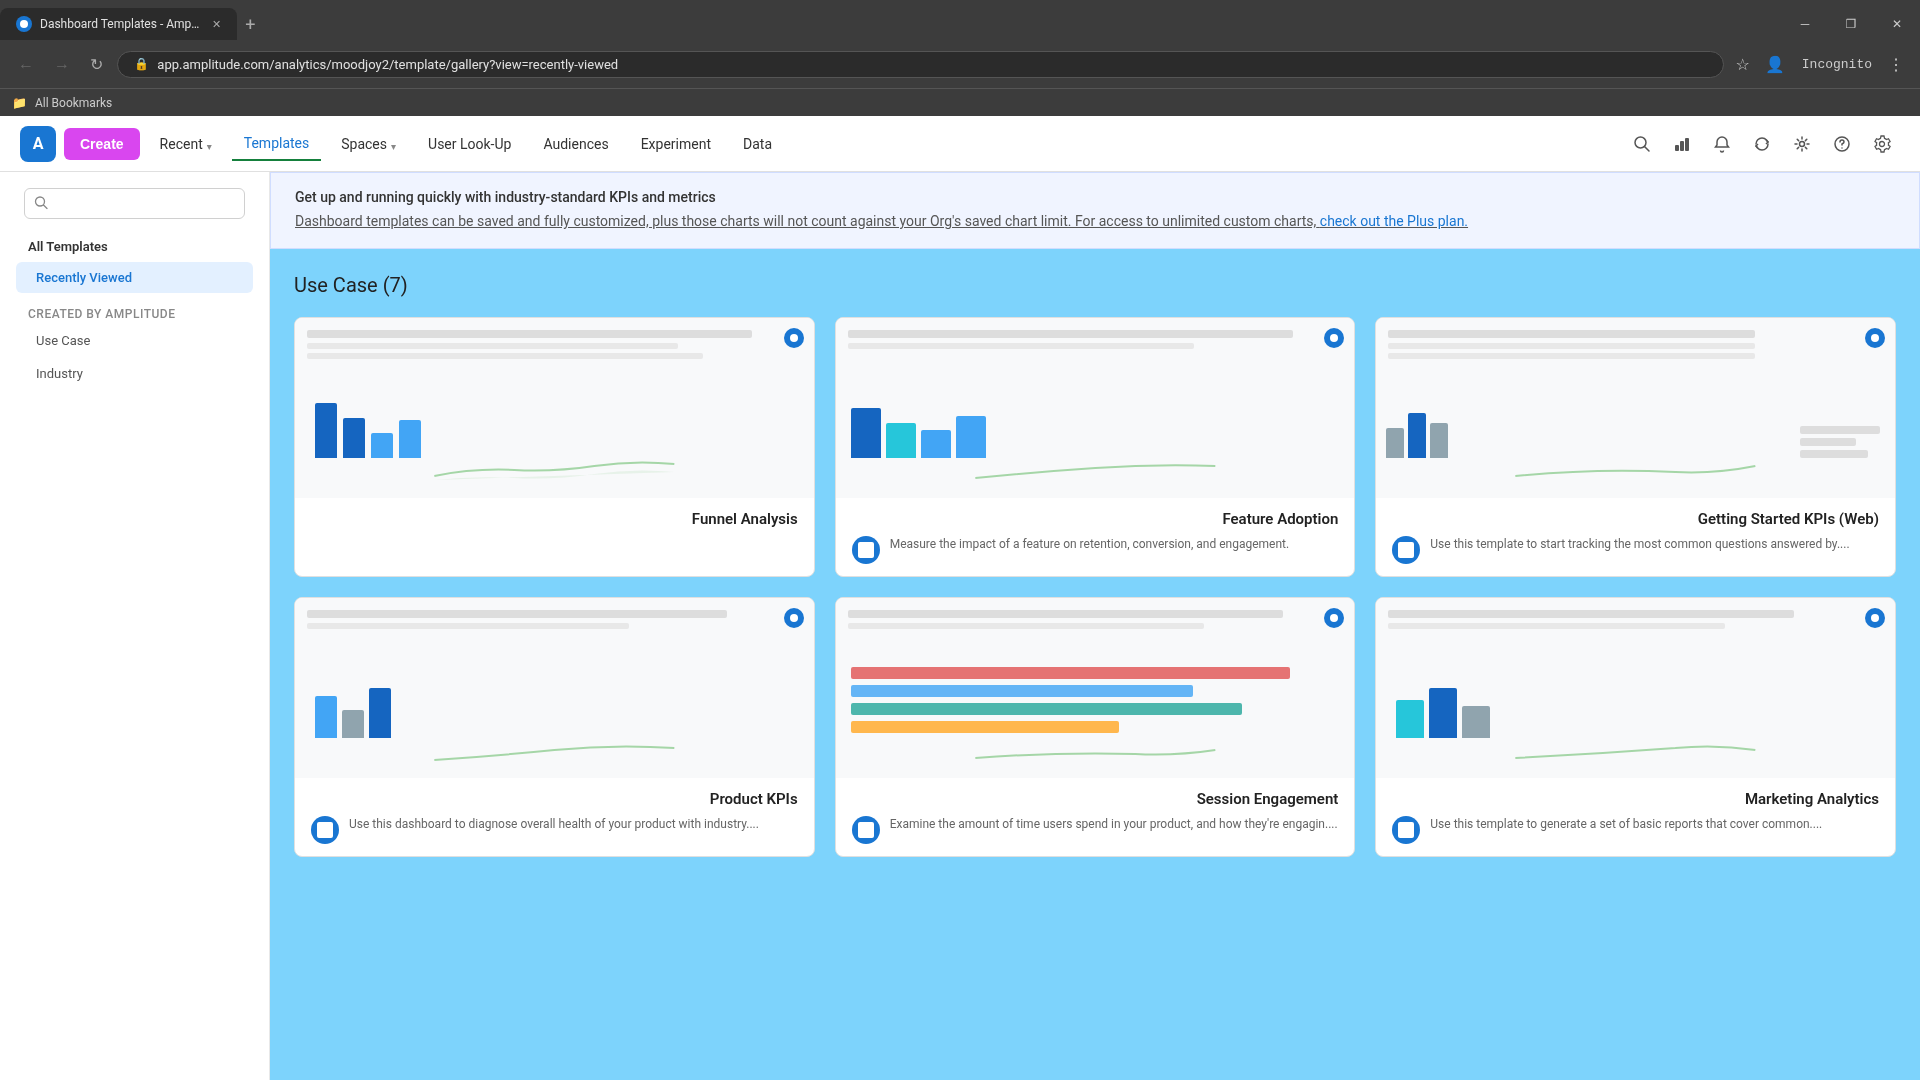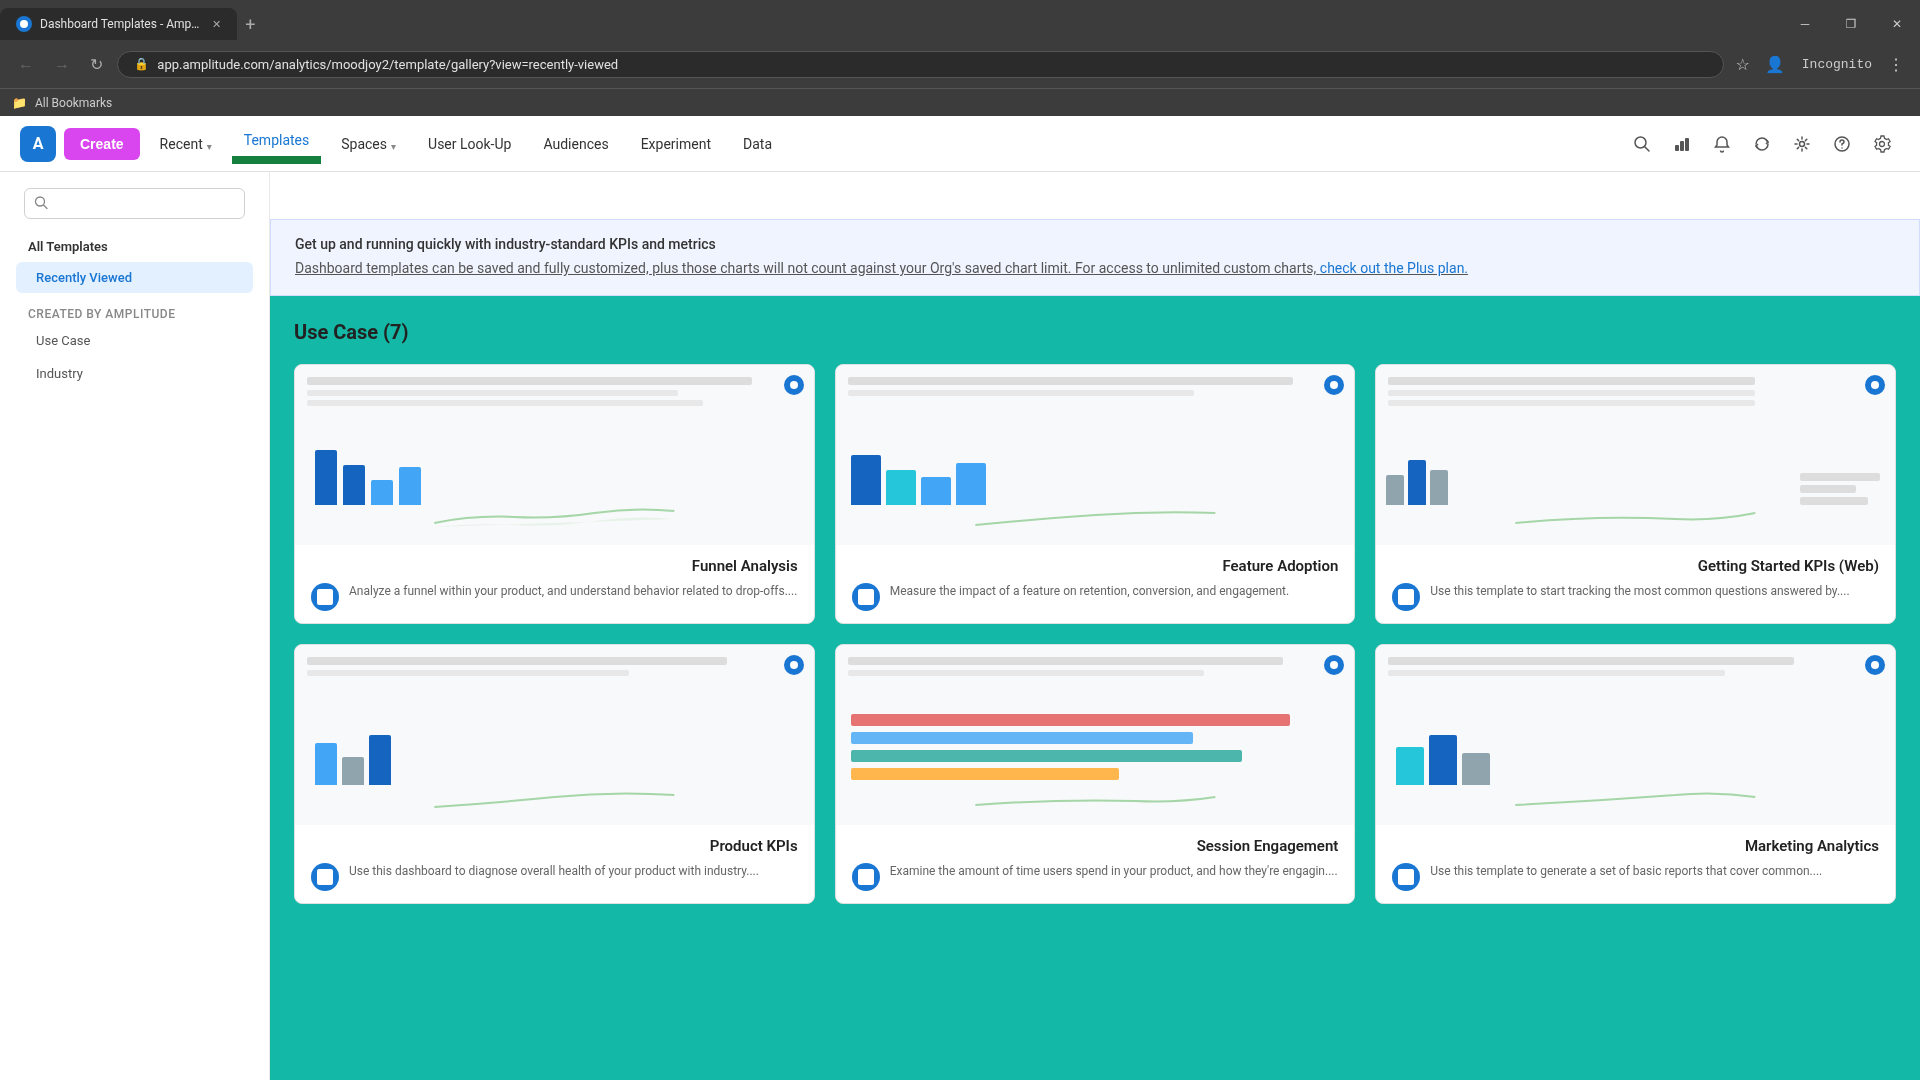--- a/index.html
+++ b/index.html
@@ -26,48 +26,48 @@
     .bookmarks-bar { background: #3c3c3c; padding: 4px 12px; display: flex; align-items: center; gap: 8px; font-size: 12px; color: #ccc; border-top: 1px solid #555; height: 28px; }
 
     
     .app-container { background: #fff; width: 1920px; height: calc(1080px - 116px); display: flex; flex-direction: column; }
 
     
     .top-nav { background: #fff; border-bottom: 1px solid #e0e0e0; display: flex; align-items: center; padding: 0 20px; height: 56px; gap: 8px; }
     .amplitude-logo { width: 36px; height: 36px; background: #1976d2; border-radius: 8px; display: flex; align-items: center; justify-content: center; color: #fff; font-weight: bold; font-size: 16px; cursor: pointer; }
     .create-btn { background: #d946ef; color: #fff; border: none; border-radius: 6px; padding: 8px 16px; font-size: 14px; font-weight: 600; cursor: pointer; }
     .nav-item { display: flex; align-items: flex-end; gap: 4px; padding: 8px 12px; font-size: 14px; color: #333; cursor: pointer; border-radius: 4px; text-decoration: none; position: relative; }
-    .nav-item.active { color: #1976d2; border-bottom: 8px solid #15803d; border-radius: 0; }
+    .nav-item.active { color: #1976d2; border-bottom: 2px solid #15803d; border-radius: 0; }
     .nav-item .chevron { font-size: 10px; color: #888; }
     .nav-spacer { flex: 1; }
     .nav-icons { display: flex; align-items: center; gap: 4px; }
     .nav-icon-btn { width: 36px; height: 36px; display: flex; align-items: center; justify-content: center; color: #555; cursor: pointer; border-radius: 6px; }
 
     
     .main-layout { display: flex; flex: 1; overflow: hidden; }
 
     
     .sidebar { width: 270px; min-width: 270px; padding: 16px 8px; border-right: 1px solid #e8e8e8; background: #fff; overflow-y: auto; }
     .search-box { margin: 0 16px 16px; position: relative; }
     .search-box input { width: 100%; padding: 7px 12px 7px 32px; border: 1px solid #d0d0d0; border-radius: 6px; font-size: 13px; color: #333; background: #fff; }
     .search-box .search-icon-inner { position: absolute; left: 10px; top: 50%; transform: translateY(-50%); color: #888; font-size: 13px; }
     .sidebar-section-label { font-size: 13px; color: #333; font-weight: 600; padding: 4px 20px 8px; }
     .sidebar-item { padding: 8px 20px; font-size: 13px; color: #555; cursor: pointer; border-radius: 6px; margin: 0 8px 2px; }
     .sidebar-item.active { background: #e3f0ff; color: #1976d2; font-weight: 500; }
     .sidebar-subsection { padding: 12px 20px 4px; font-size: 12px; color: #888; font-weight: 500; text-transform: uppercase; letter-spacing: 0.5px; }
 
     
-    .content-area { flex: 1; overflow-y: auto; background: #14b8a6; margin-top: 47px; }
+    .content-area { flex: 1; overflow-y: auto; background: #7dd3fc; }
     .banner { background: #f0f4ff; border: 1px solid #d0ddff; margin: 0; padding: 16px 24px; }
     .banner-title { font-size: 14px; color: #333; font-weight: 500; margin-bottom: 6px; }
     .banner-desc { font-size: 14px; color: #555; line-height: 1.5; text-decoration: underline; }
     .banner-link { color: #1976d2; text-decoration: none; }
 
     .content-padding { padding: 24px 24px; }
-    .section-title { font-size: 20px; font-weight: 700; color: #222; margin-bottom: 20px; }
+    .section-title { font-size: 20px; font-weight: 400; color: #222; margin-bottom: 20px; }
 
     
     .template-grid { display: grid; grid-template-columns: repeat(3, 1fr); gap: 20px; }
     .template-card { border: 1px solid #e0e0e0; border-radius: 8px; overflow: hidden; cursor: pointer; transition: box-shadow 0.2s; background: #fff; }
     .template-thumbnail { height: 180px; background: #f8f9fa; position: relative; overflow: hidden; padding: 12px; }
     .template-pin { position: absolute; top: 10px; right: 10px; width: 20px; height: 20px; background: #1976d2; border-radius: 50%; display: flex; align-items: center; justify-content: center; }
     .template-pin::after { content: ''; width: 8px; height: 8px; background: white; border-radius: 50%; }
 
     .template-info { padding: 12px 16px; text-align: right; }
     .template-name { font-size: 15px; font-weight: 600; color: #222; margin-bottom: 8px; }
@@ -259,26 +259,20 @@
 
               <div style="position:absolute; bottom:10px; left:10px; right:10px;">
                 <svg width="100%" height="36" viewBox="0 0 240 36">
                   <path d="M0 28 Q40 20 80 22 Q120 24 160 18 Q200 12 240 16" fill="none" stroke="#a5d6a7" stroke-width="2"></path>
                   <path d="M0 32 Q40 28 80 30 Q120 32 160 26 Q200 20 240 24" fill="rgba(165,214,167,0.2)" stroke="none"></path>
                 </svg>
               </div>
             </div>
             <div class="template-info">
               <div class="template-name">Funnel Analysis</div>
-              <div class="template-meta">
-                <div class="template-avatar">
-                  <div class="template-avatar-inner"></div>
-                </div>
-                <div class="template-desc">Analyze a funnel within your product, and understand behavior related to drop-offs....</div>
-              </div>
             </div>
           </div>
 
           <div class="template-card">
             <div class="template-thumbnail">
               <div class="template-pin"></div>
               <div style="position:absolute; top:12px; left:12px; right:12px;">
                 <div style="height:8px; background:#ddd; border-radius:2px; margin-bottom:5px; width:90%;"></div>
                 <div style="height:6px; background:#e8e8e8; border-radius:2px; margin-bottom:4px; width:70%;"></div>
               </div>

